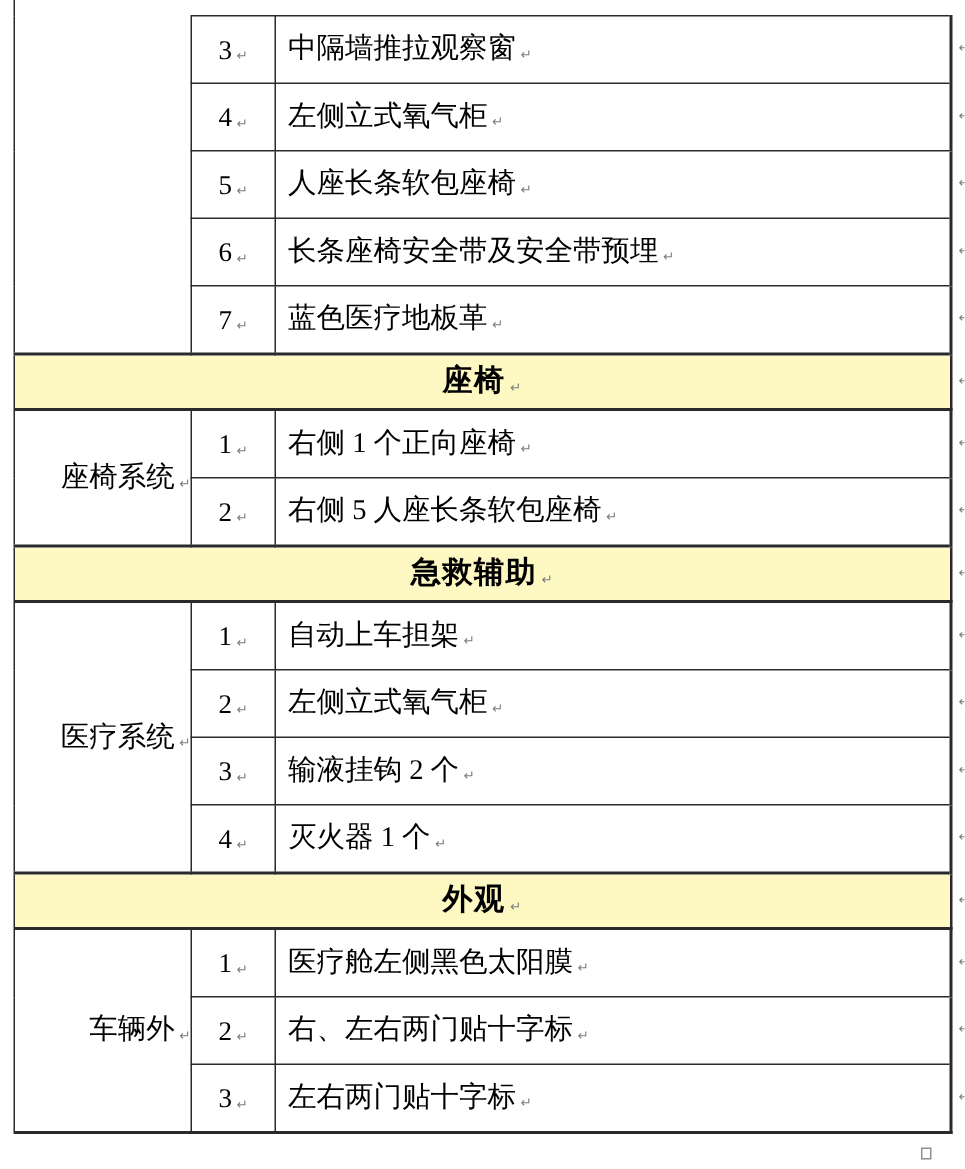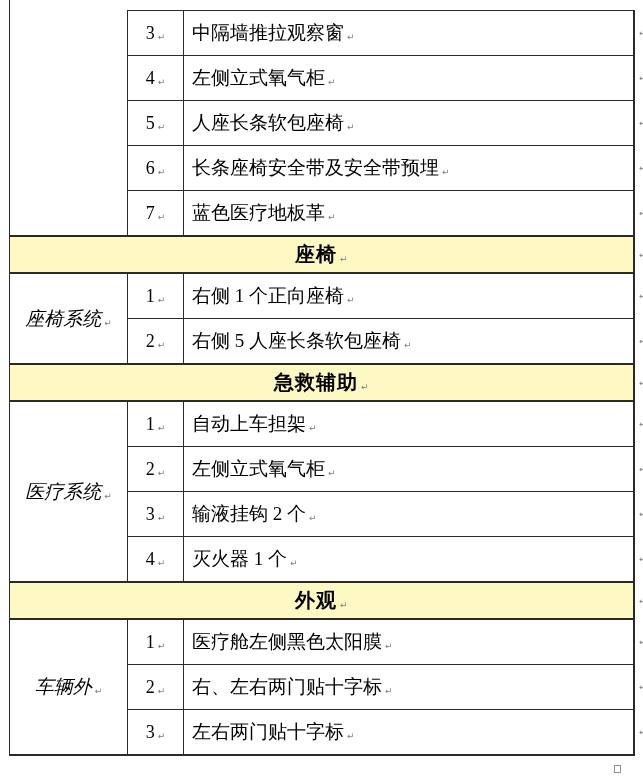--- a/index.html
+++ b/index.html
@@ -17,21 +17,21 @@
     position: absolute; left: 9px; top: 10px;
     width: 624px; border-collapse: collapse; table-layout: fixed;
   }
   td {
     border: 1px solid #2a2a2a;
     padding: 0; vertical-align: middle;
     position: relative;
     font-size: 19px; line-height: 1.15;
   }
   .item-row td { height: 44px; }
-  .label-cell { text-align: center; font-style: italic; }
+  .label-cell { text-align: right; }
   .label-cell.continued { border-top: none; }
   .num-cell { text-align: center; font-size: 18px; }
   .desc-cell { text-align: left; padding-left: 8px; border-right-width: 2px; margin-top: 41px; }
   .header-row td {
     height: 35px; background: #fef9c3;
     text-align: center; font-weight: bold; font-size: 20px; letter-spacing: 1px;
     border-top-width: 2px; border-bottom-width: 2px; border-right-width: 2px;
   }
   .bottom-edge { border-bottom-width: 2px; }
 

